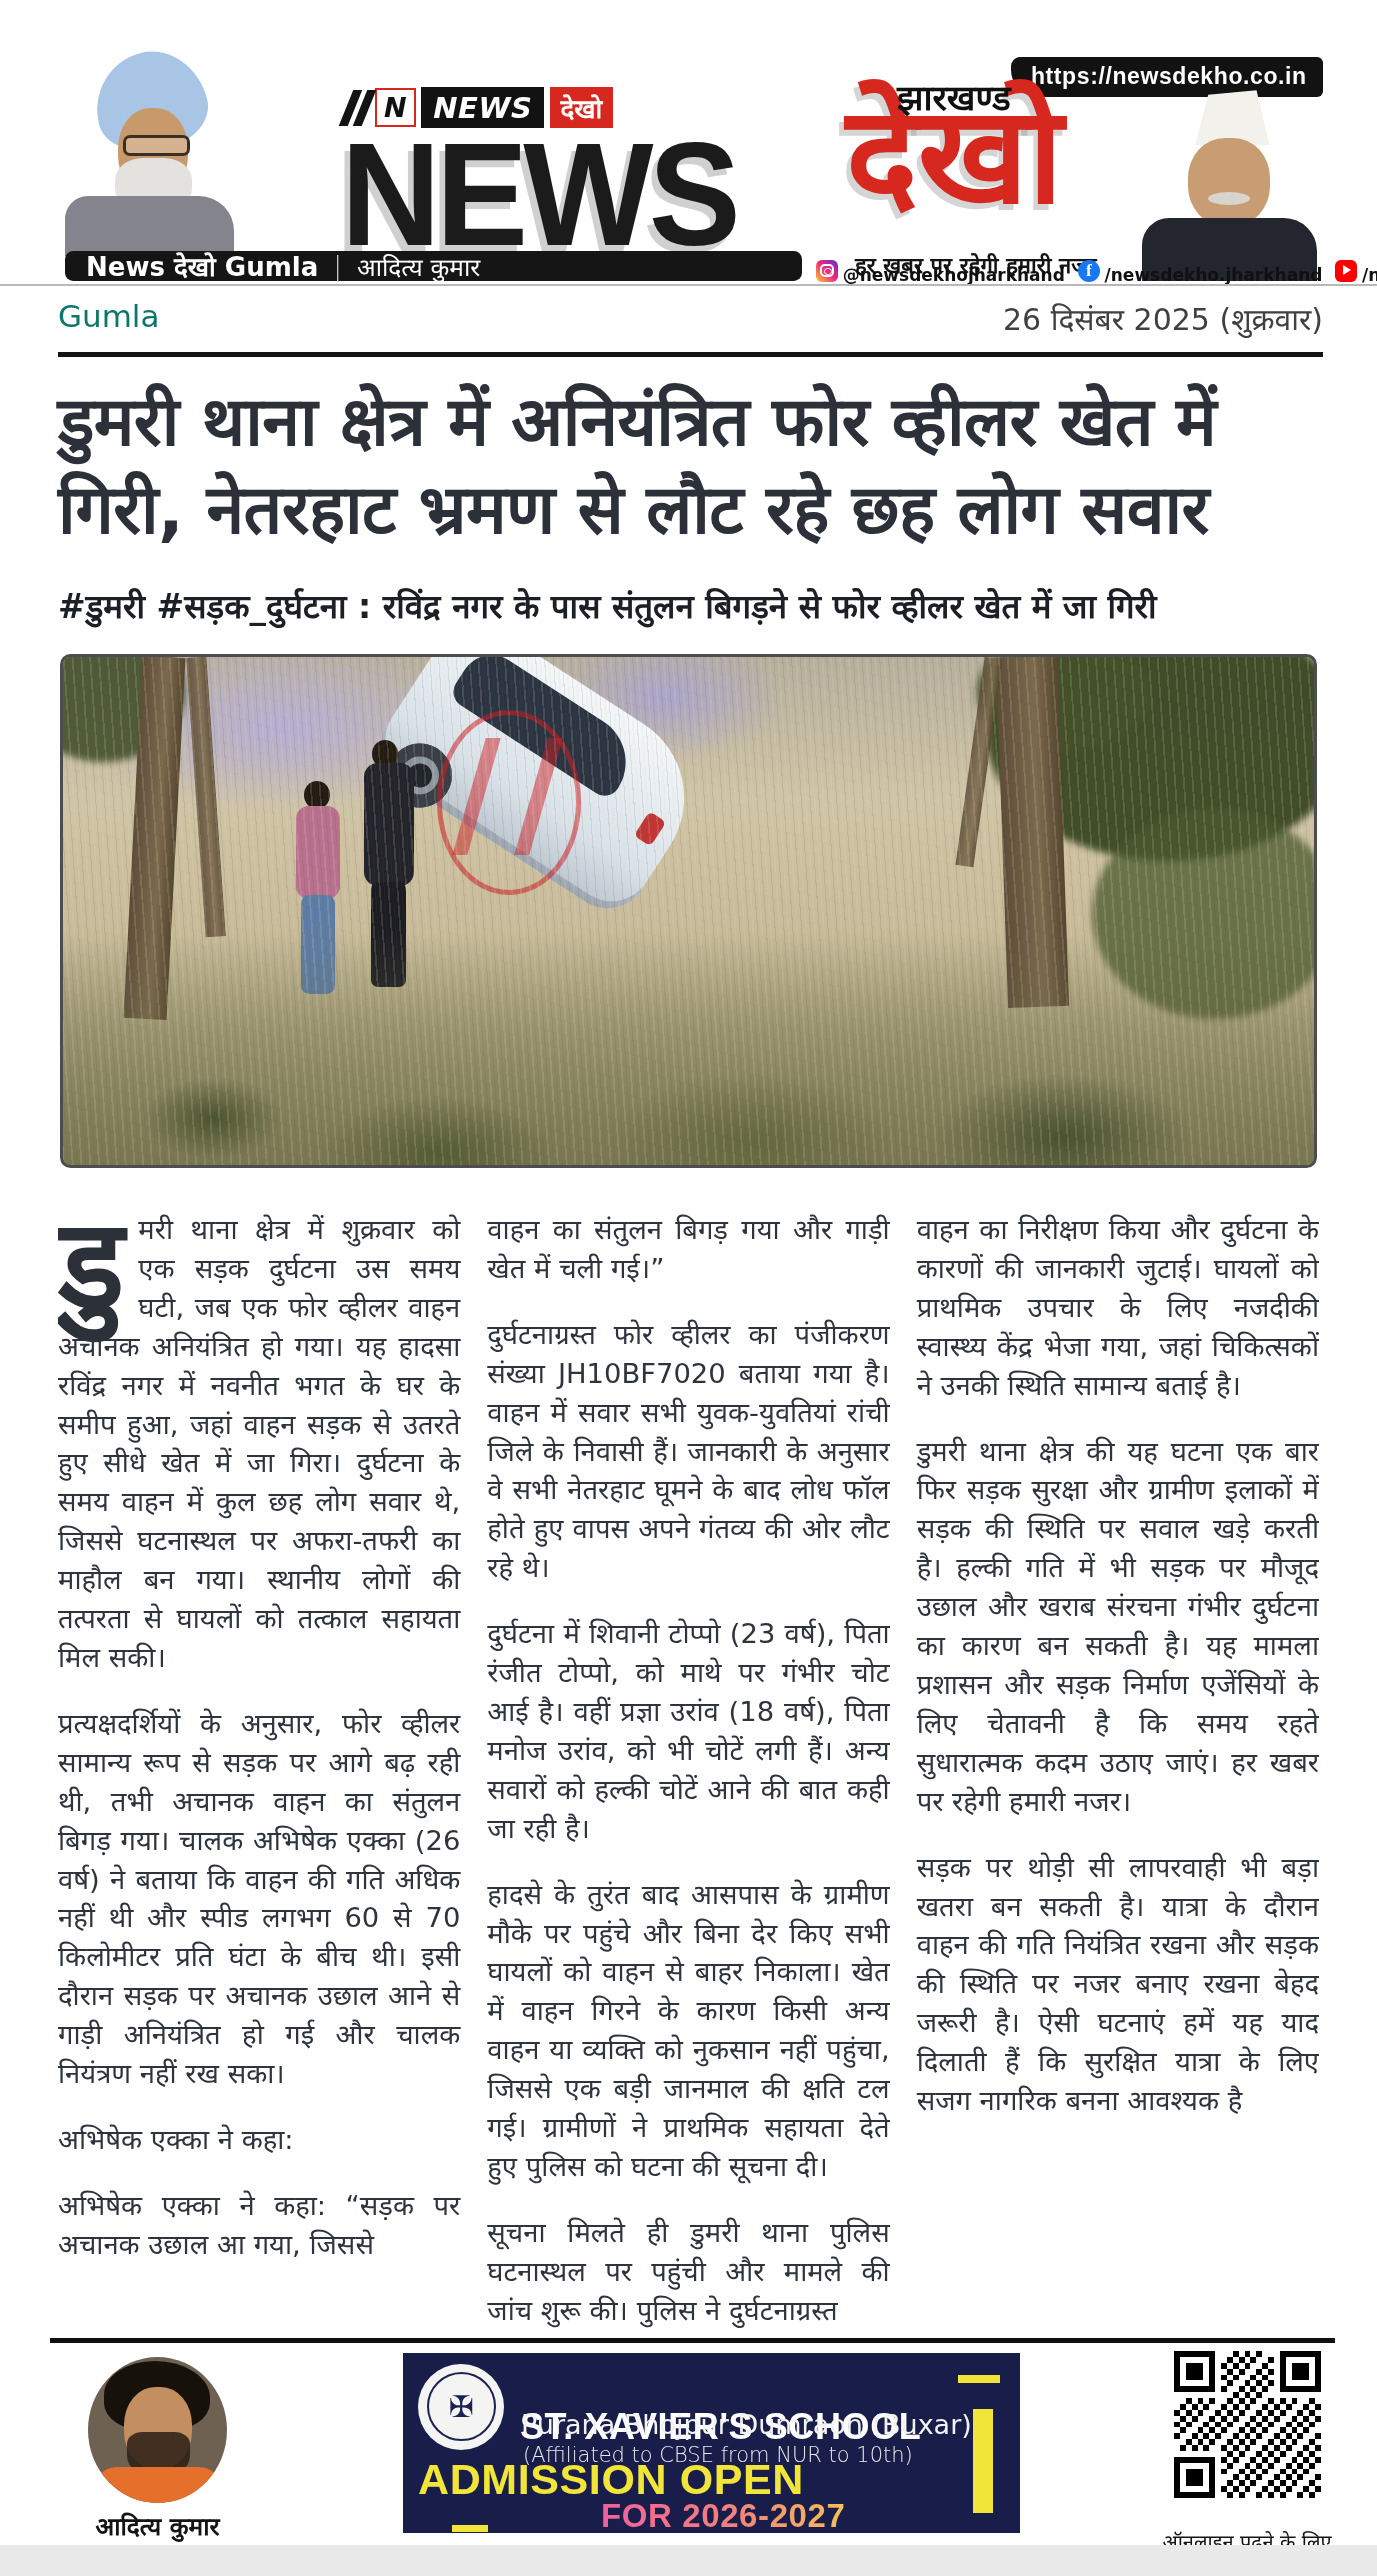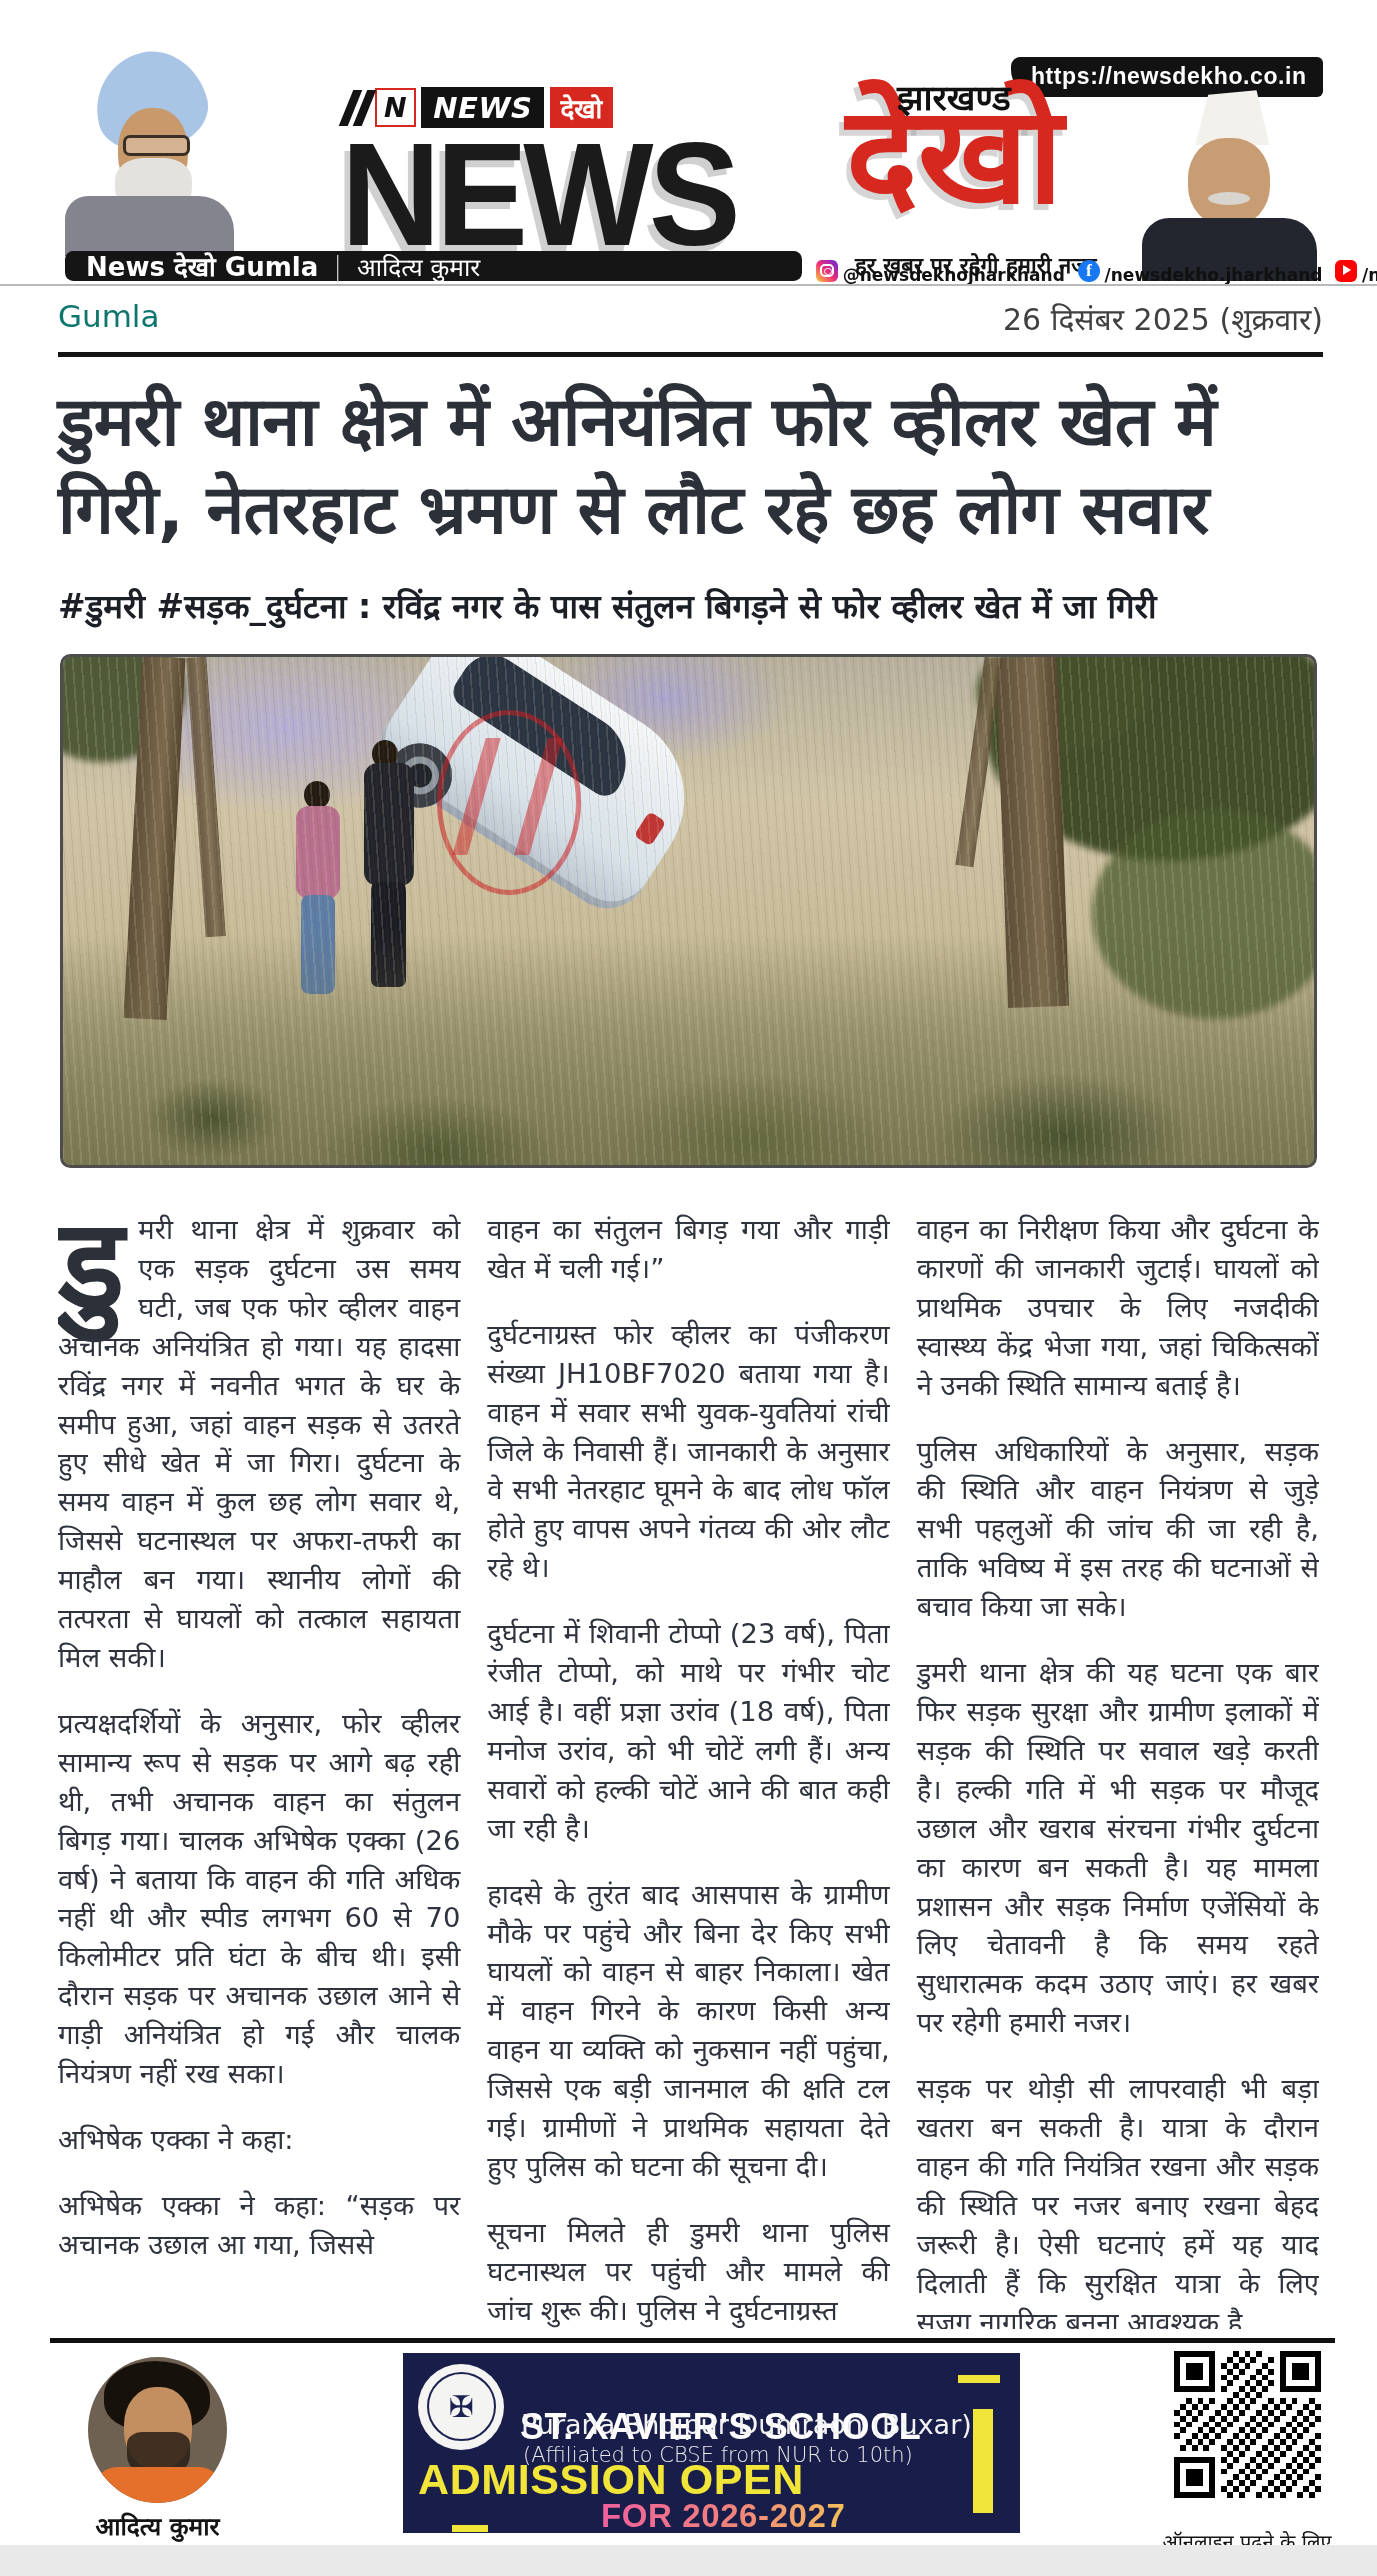--- a/index.html
+++ b/index.html
@@ -272,21 +272,20 @@
     </div>
     <div class="col">
       <p class="quote-cont">वाहन का संतुलन बिगड़ गया और गाड़ी खेत में चली गई।”</p>
       <p>दुर्घटनाग्रस्त फोर व्हीलर का पंजीकरण संख्या JH10BF7020 बताया गया है। वाहन में सवार सभी युवक-युवतियां रांची जिले के निवासी हैं। जानकारी के अनुसार वे सभी नेतरहाट घूमने के बाद लोध फॉल होते हुए वापस अपने गंतव्य की ओर लौट रहे थे।</p>
       <p>दुर्घटना में शिवानी टोप्पो (23 वर्ष), पिता रंजीत टोप्पो, को माथे पर गंभीर चोट आई है। वहीं प्रज्ञा उरांव (18 वर्ष), पिता मनोज उरांव, को भी चोटें लगी हैं। अन्य सवारों को हल्की चोटें आने की बात कही जा रही है।</p>
       <p>हादसे के तुरंत बाद आसपास के ग्रामीण मौके पर पहुंचे और बिना देर किए सभी घायलों को वाहन से बाहर निकाला। खेत में वाहन गिरने के कारण किसी अन्य वाहन या व्यक्ति को नुकसान नहीं पहुंचा, जिससे एक बड़ी जानमाल की क्षति टल गई। ग्रामीणों ने प्राथमिक सहायता देते हुए पुलिस को घटना की सूचना दी।</p>
       <p>सूचना मिलते ही डुमरी थाना पुलिस घटनास्थल पर पहुंची और मामले की जांच शुरू की। पुलिस ने दुर्घटनाग्रस्त</p>
     </div>
     <div class="col">
       <p>वाहन का निरीक्षण किया और दुर्घटना के कारणों की जानकारी जुटाई। घायलों को प्राथमिक उपचार के लिए नजदीकी स्वास्थ्य केंद्र भेजा गया, जहां चिकित्सकों ने उनकी स्थिति सामान्य बताई है।</p>
-      <p>पुलिस अधिकारियों के अनुसार, सड़क की स्थिति और वाहन नियंत्रण से जुड़े सभी पहलुओं की जांच की जा रही है, ताकि भविष्य में इस तरह की घटनाओं से बचाव किया जा सके।</p>
       <p>डुमरी थाना क्षेत्र की यह घटना एक बार फिर सड़क सुरक्षा और ग्रामीण इलाकों में सड़क की स्थिति पर सवाल खड़े करती है। हल्की गति में भी सड़क पर मौजूद उछाल और खराब संरचना गंभीर दुर्घटना का कारण बन सकती है। यह मामला प्रशासन और सड़क निर्माण एजेंसियों के लिए चेतावनी है कि समय रहते सुधारात्मक कदम उठाए जाएं। हर खबर पर रहेगी हमारी नजर।</p>
       <p>सड़क पर थोड़ी सी लापरवाही भी बड़ा खतरा बन सकती है। यात्रा के दौरान वाहन की गति नियंत्रित रखना और सड़क की स्थिति पर नजर बनाए रखना बेहद जरूरी है। ऐसी घटनाएं हमें यह याद दिलाती हैं कि सुरक्षित यात्रा के लिए सजग नागरिक बनना आवश्यक है</p>
     </div>
   </div>
 
   <div class="footer-rule"></div>
 
   <div class="avatar">
     <div class="av-hair"></div>
     <div class="av-face"></div>

